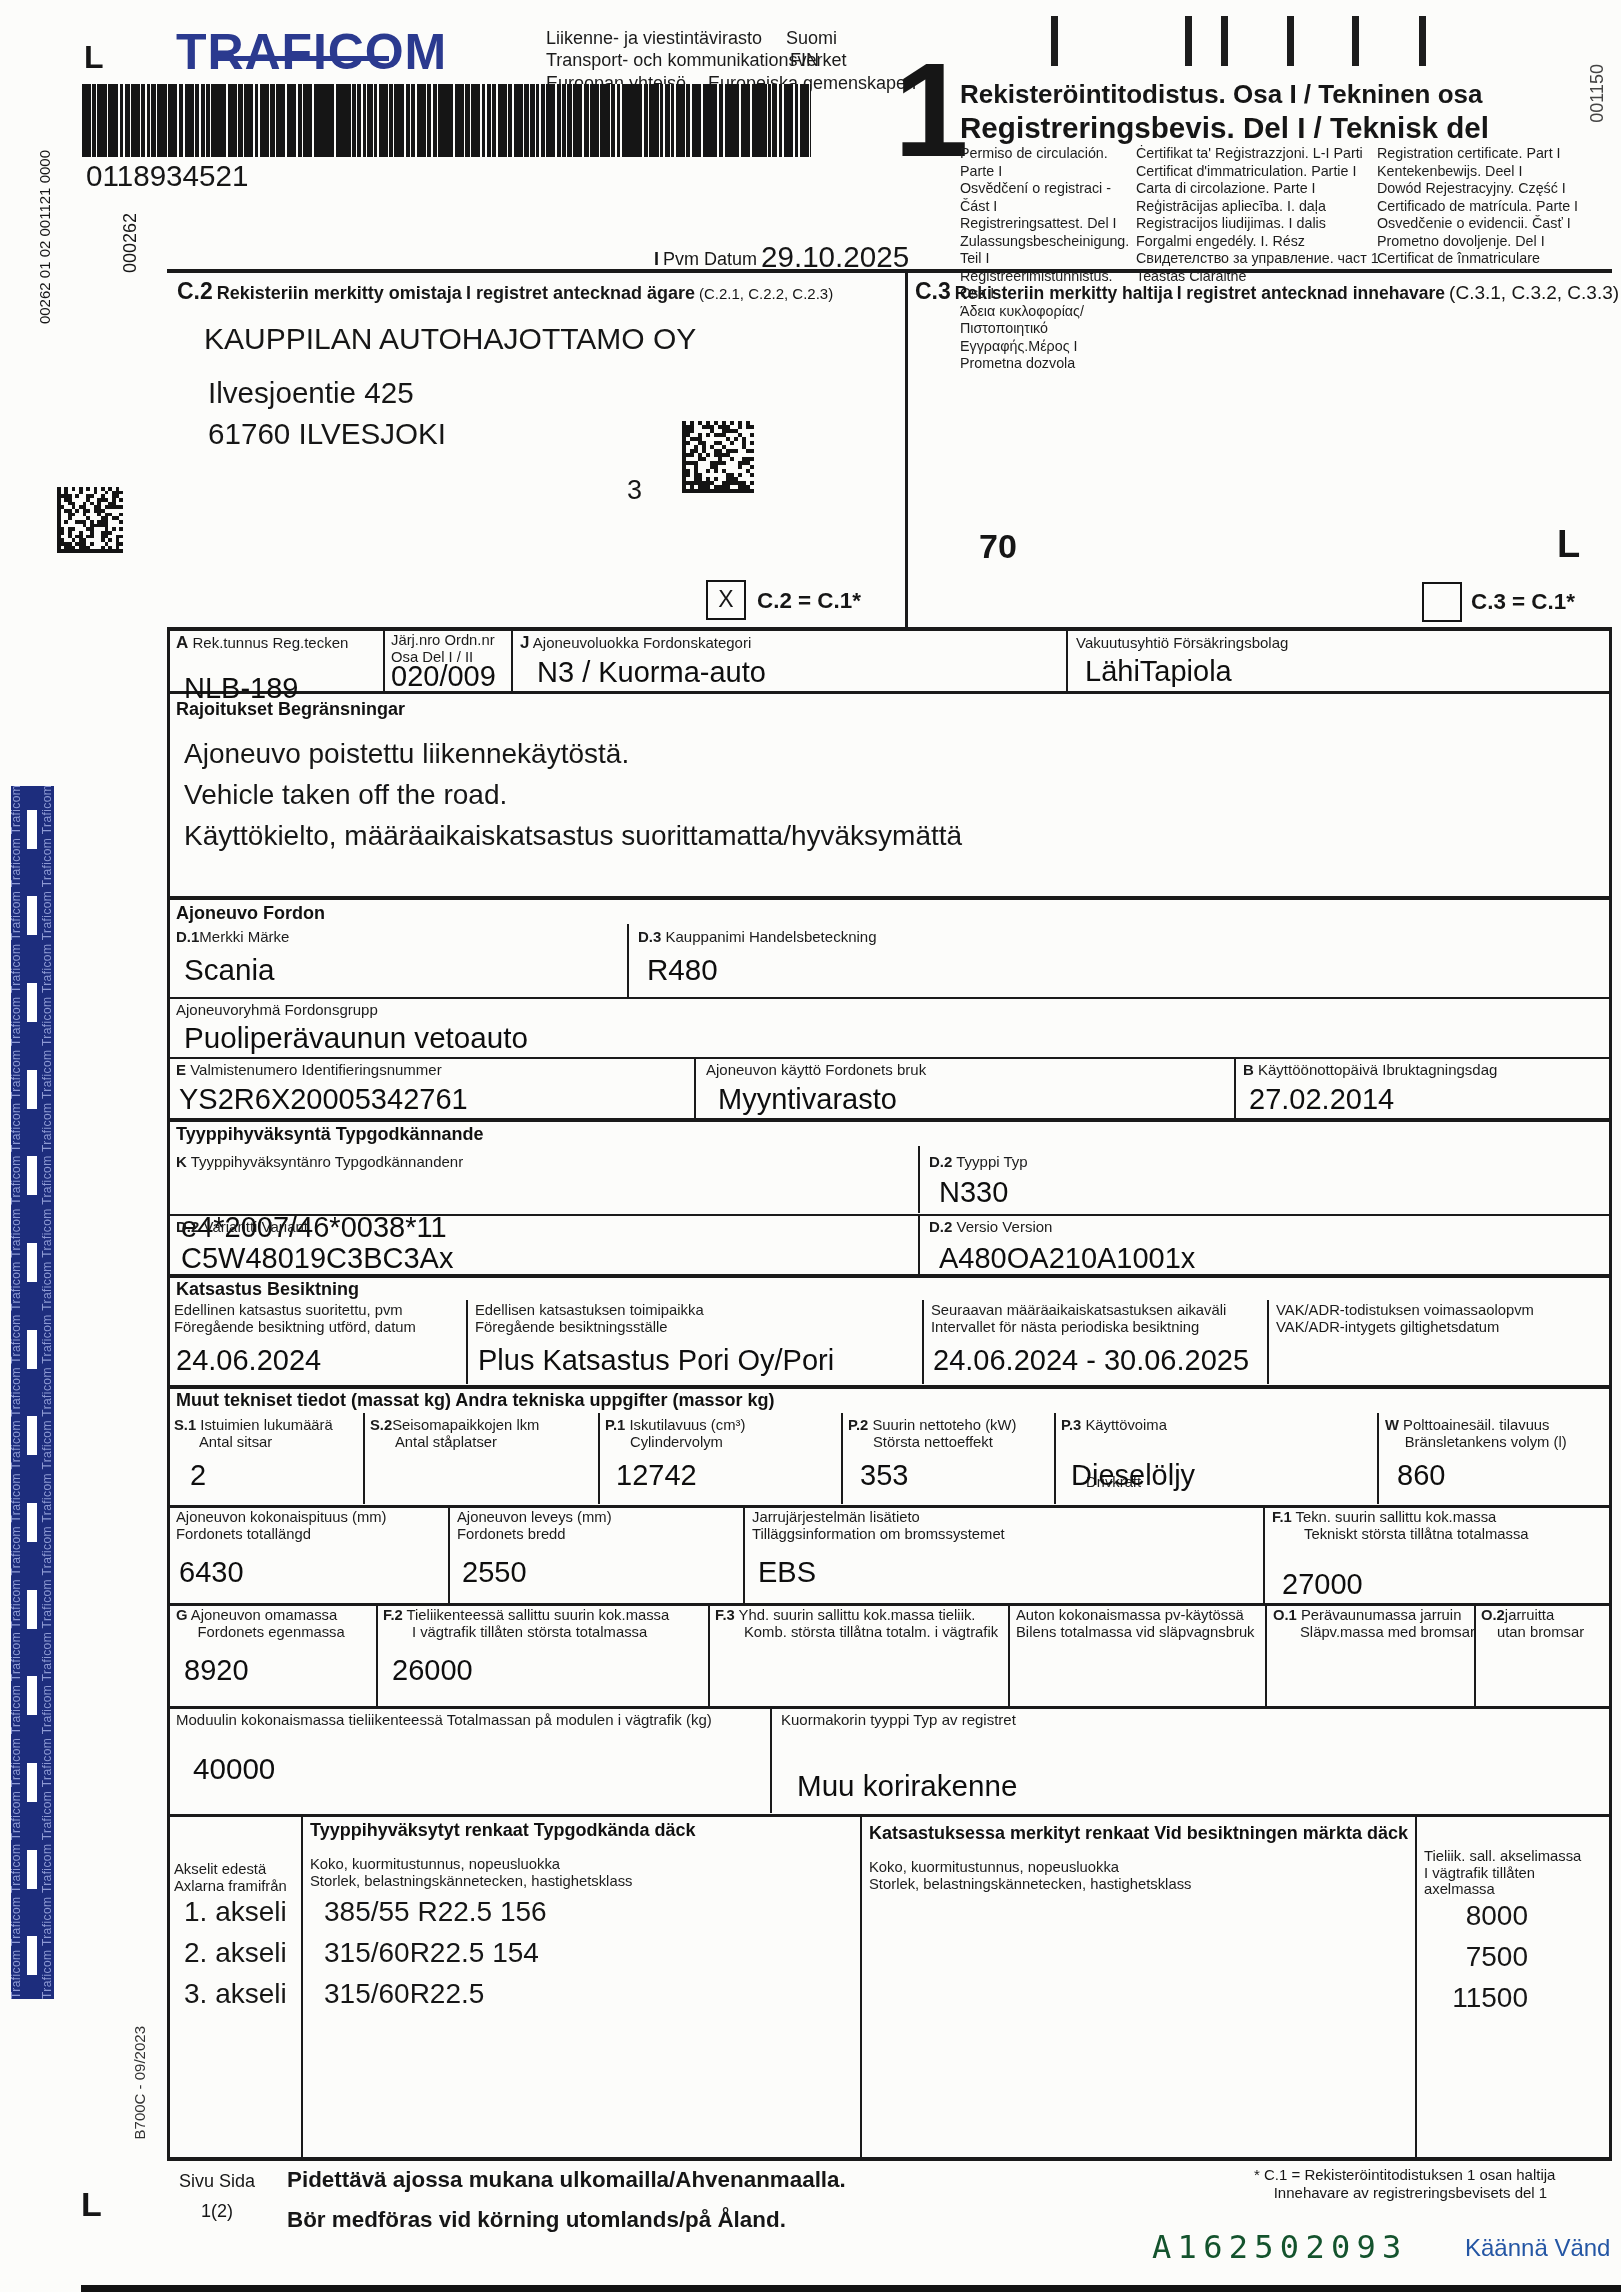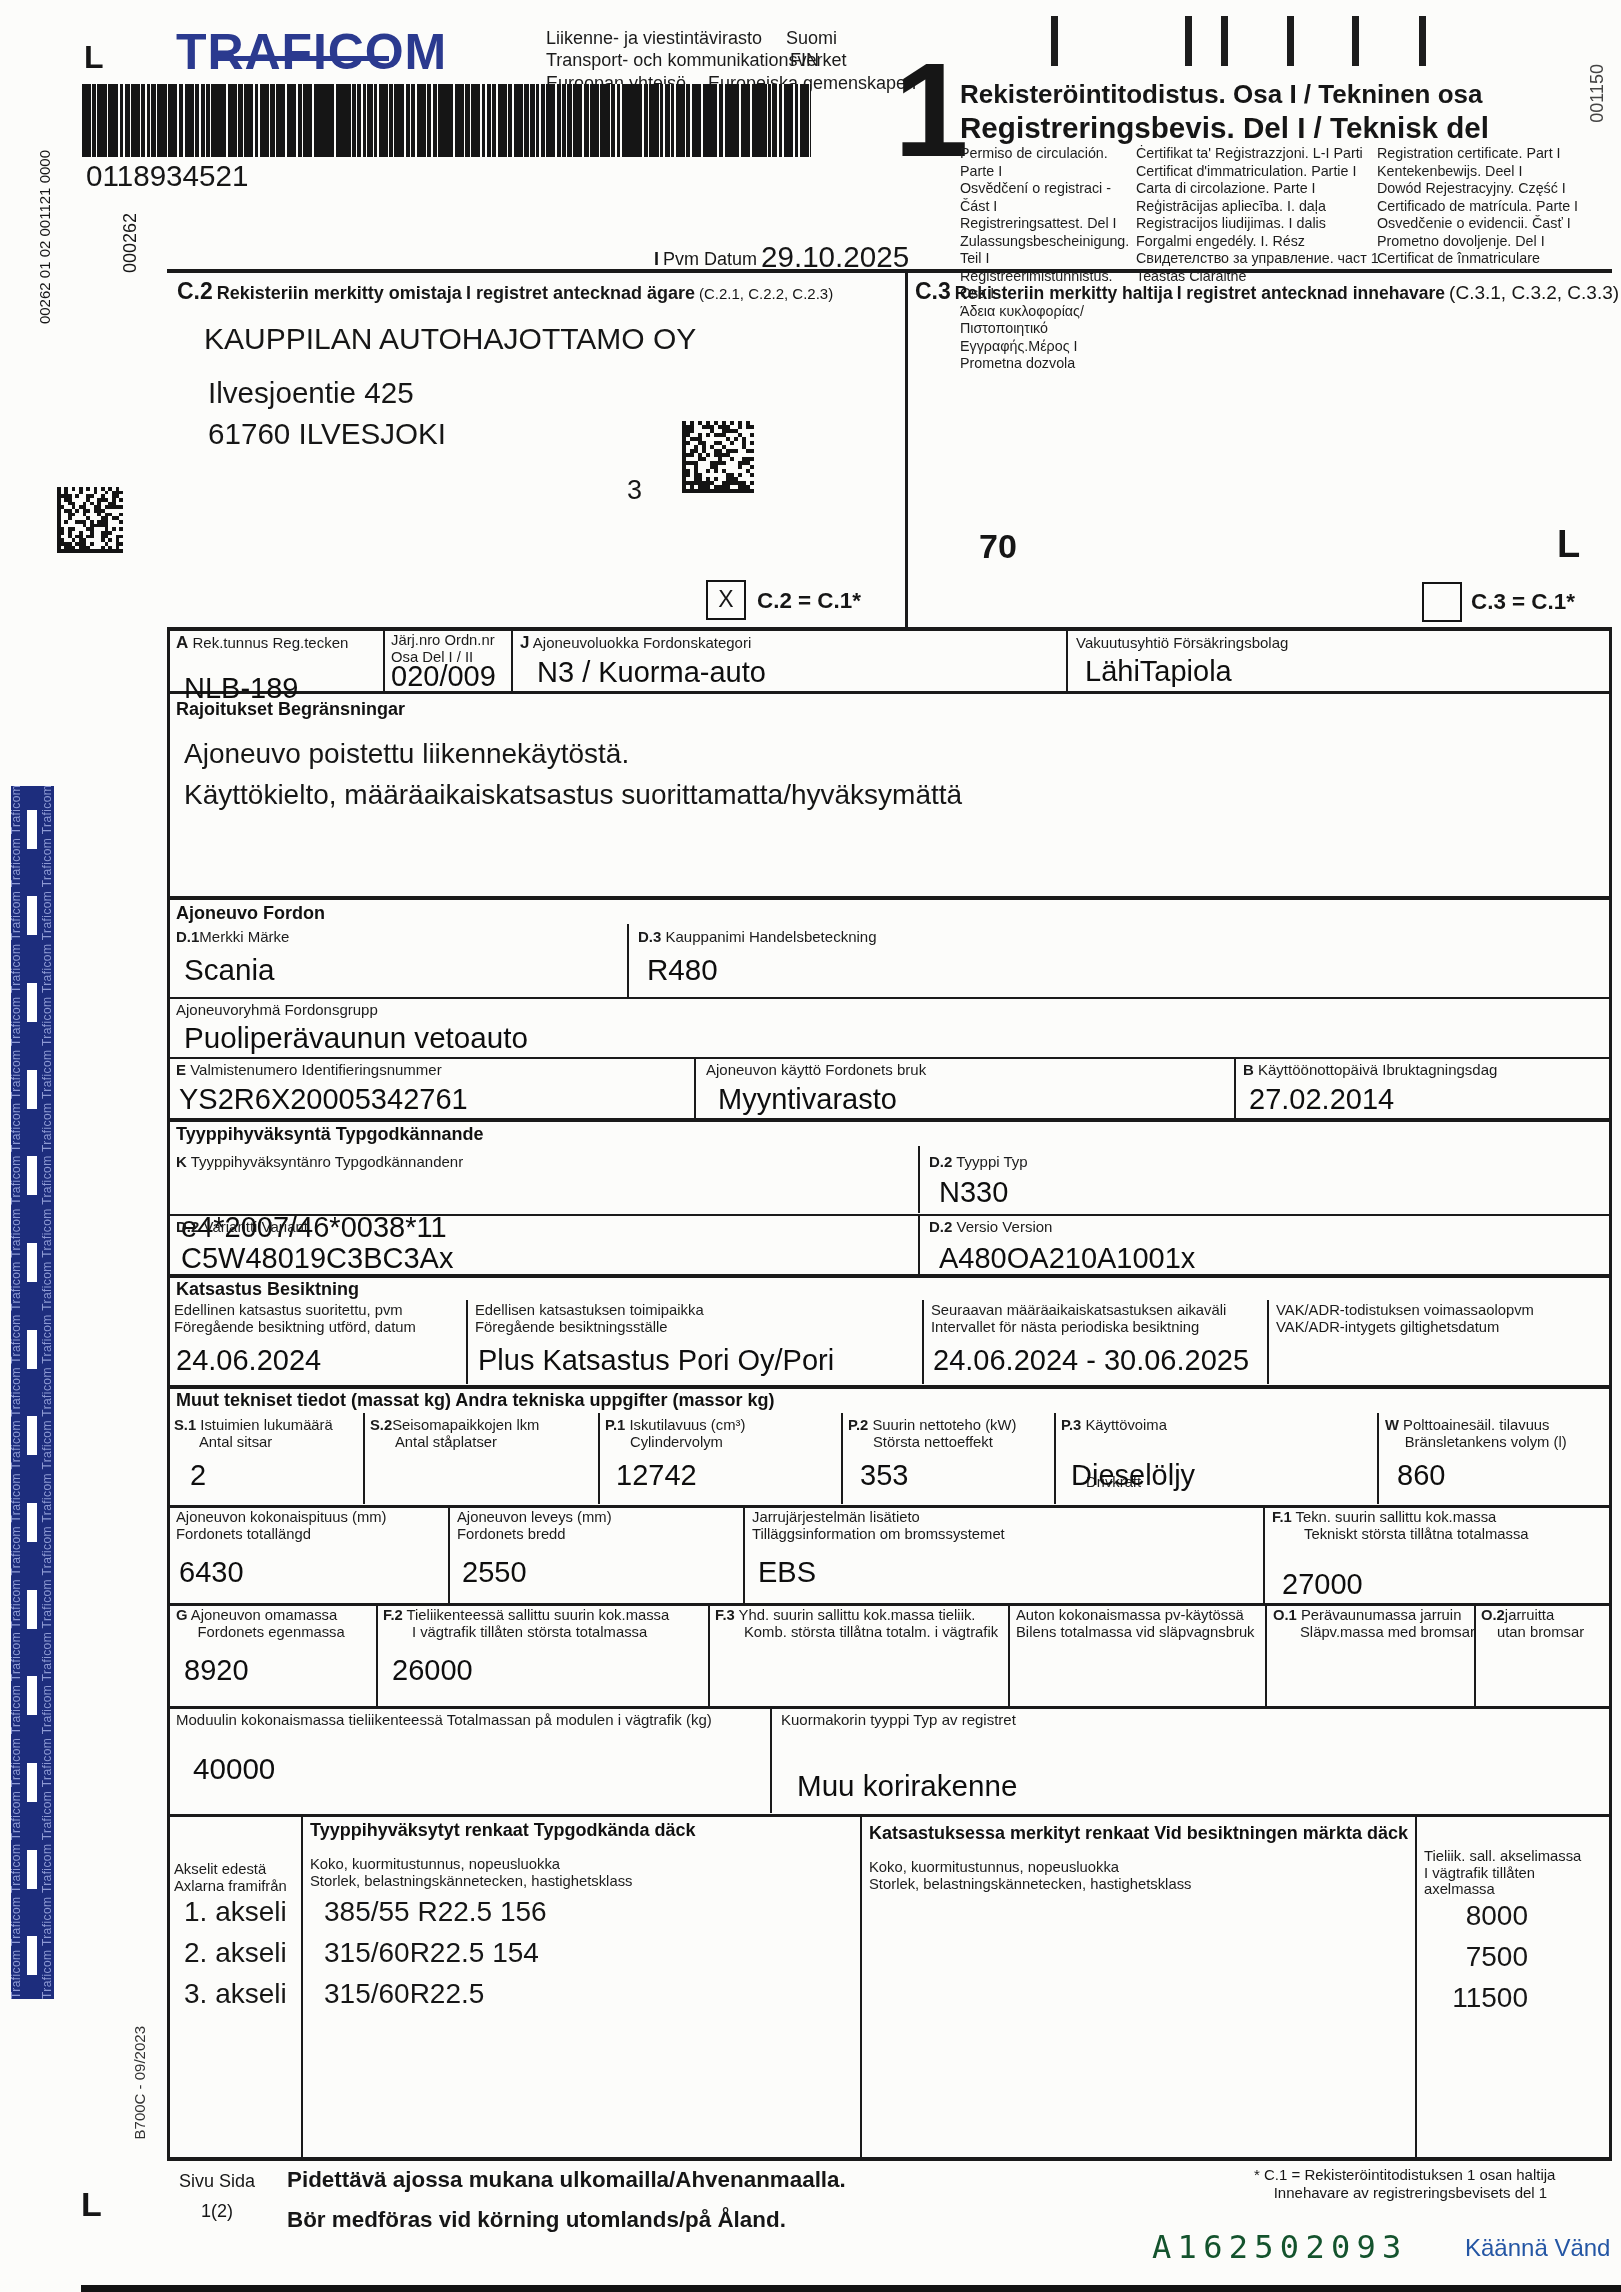--- a/index.html
+++ b/index.html
@@ -825,20 +825,21 @@
   <div class="abs lbl" style="left:520px;top:634px;">
     <span class="b" style="font-size:17px;">J</span> <span>Ajoneuvoluokka  Fordonskategori</span></div>
   <div class="abs val" style="left:537px;top:657px;">N3 / Kuorma-auto</div>
 
   <div class="abs lbl" style="left:1076px;top:634px;">Vakuutusyhtiö  Försäkringsbolag</div>
   <div class="abs val" style="left:1085px;top:656px;text-align:right;">LähiTapiola</div>
 
   <div class="abs sech" style="left:176px;top:699px;">Rajoitukset  Begränsningar</div>
   <div class="abs" style="left:184px;top:733px;font-size:28px;line-height:41px;">
     <div>Ajoneuvo poistettu liikennekäytöstä.</div>
+    <div>Vehicle taken off the road.</div>
     <div>Käyttökielto, määräaikaiskatsastus suorittamatta/hyväksymättä</div>
   </div>
 
   <div class="hl" style="left:167px;top:896px;width:1445px;height:3.6px;"></div>
   <div class="abs sech" style="left:176px;top:903px;">Ajoneuvo  Fordon</div>
   <div class="vl" style="left:627px;top:924px;width:1.8px;height:73px;"></div>
   <div class="abs lbl" style="left:176px;top:928px;">
     <span class="b">D.1</span><span>Merkki  Märke</span></div>
   <div class="abs val" style="left:184px;top:955px;font-size:29.6px;">Scania</div>
   <div class="abs lbl" style="left:638px;top:928px;">

